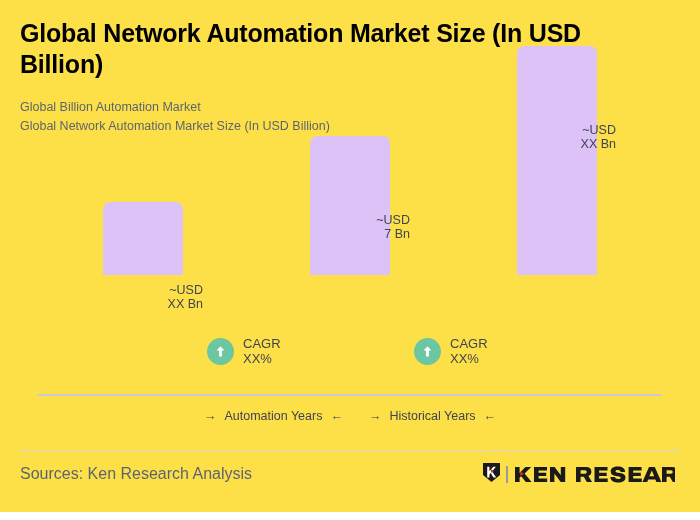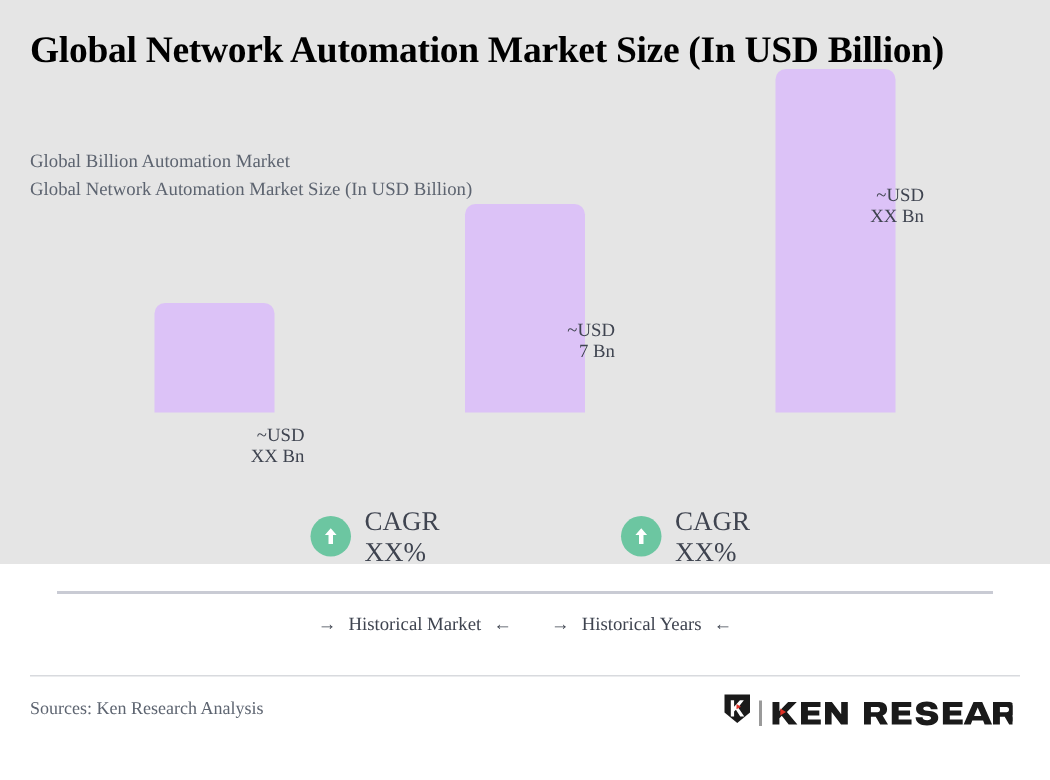--- a/index.html
+++ b/index.html
@@ -8,23 +8,22 @@
     width: 700px;
     height: 520px;
     background: #ffffff;
     font-family: "Liberation Sans", sans-serif;
     overflow: hidden;
   }
 
   #slide {
     position: relative;
     width: 700px;
-    height: 376px;
-    background: #e5e5e5;
-    font-family: Liberation Serif, serif;
+    height: 512px;
+    background: #fde047;
   }
 
   
   .title {
     position: absolute;
     left: 20px;
     top: 18px;
     width: 620px;
     font-size: 25px;
     font-weight: bold;
@@ -101,21 +100,21 @@
     border-radius: 50%;
     background: #6cc6a1;
     display: flex;
     align-items: center;
     justify-content: center;
     flex: 0 0 auto;
   }
   .cagr-circle svg { display: block; }
 
   .cagr-text {
-    font-size: 18px;
+    font-size: 13px;
     line-height: 1.15;
     color: #3f4450;
     white-space: pre-line;
   }
 
   
   .years {
     position: absolute;
     left: 0;
     top: 409px;
@@ -141,21 +140,21 @@
     top: 450px;
     width: 660px;
     height: 1px;
     background: #d8dade;
   }
 
   .sources {
     position: absolute;
     left: 20px;
     top: 465px;
-    font-size: 12px;
+    font-size: 16px;
     color: #5d6470;
   }
 
   .logo {
     position: absolute;
     left: 482px;
     top: 462px;
     display: flex;
     align-items: center;
     gap: 5px;
@@ -213,21 +212,21 @@
         </svg>
       </span>
       <span class="cagr-text"><span>CAGR</span>
 <span>XX%</span></span>
     </div>
   </div>
 
   <div class="years">
     <div class="year-group">
       <span class="year-arrow">→</span>
-      <span>Historical Market</span>
+      <span>Automation Years</span>
       <span class="year-arrow">←</span>
     </div>
     <div class="year-group">
       <span class="year-arrow">→</span>
       <span>Historical Years</span>
       <span class="year-arrow">←</span>
     </div>
   </div>
 
   <div class="footer-divider"></div>

